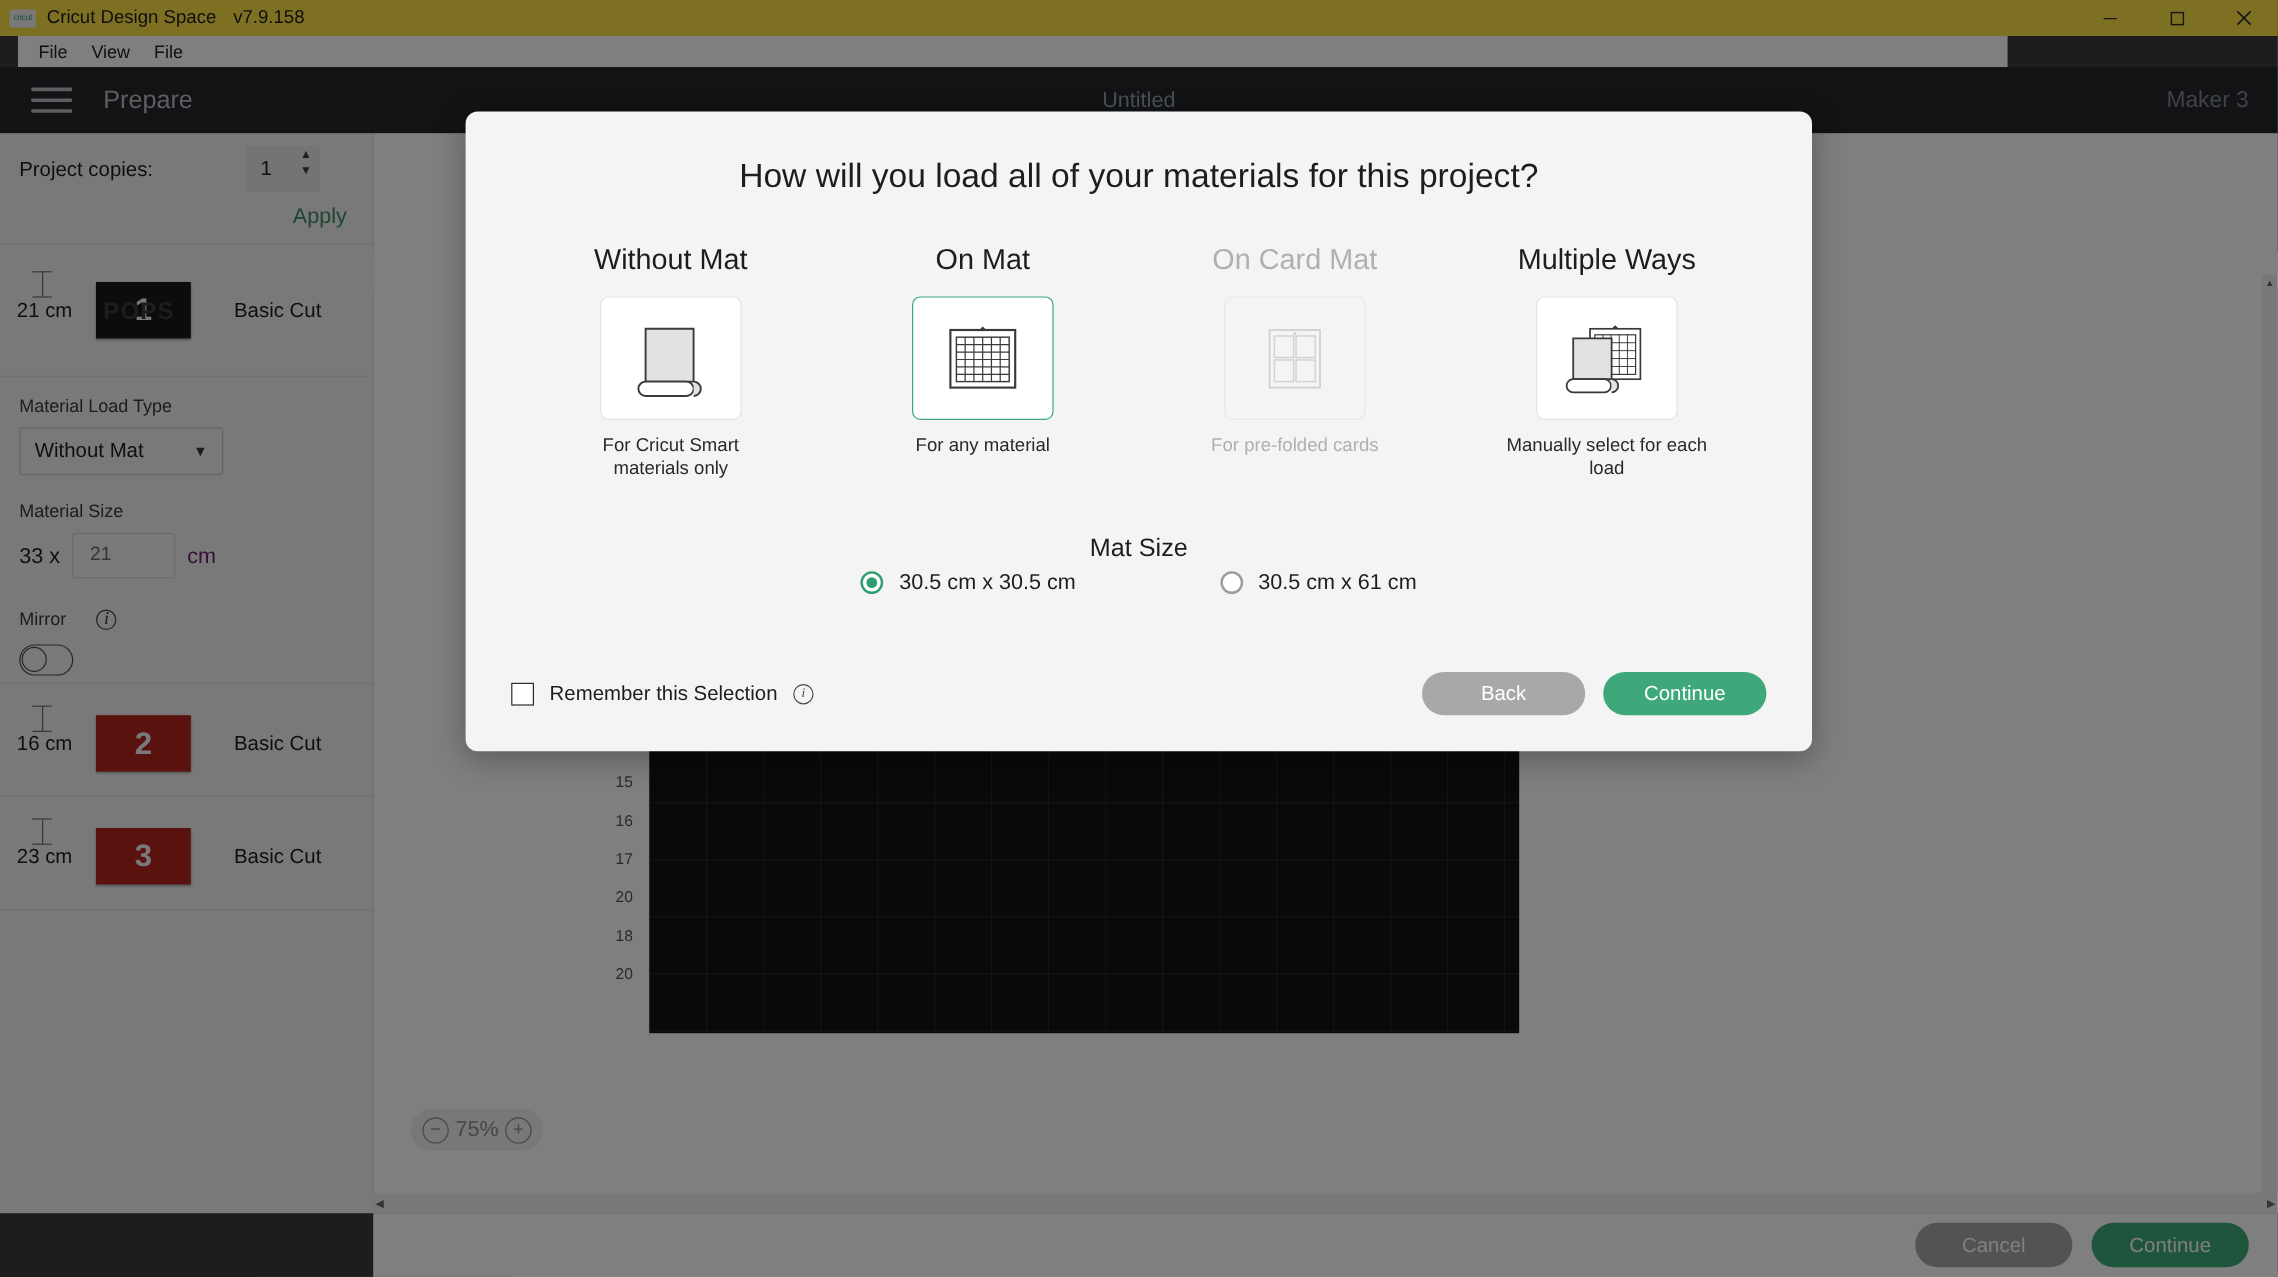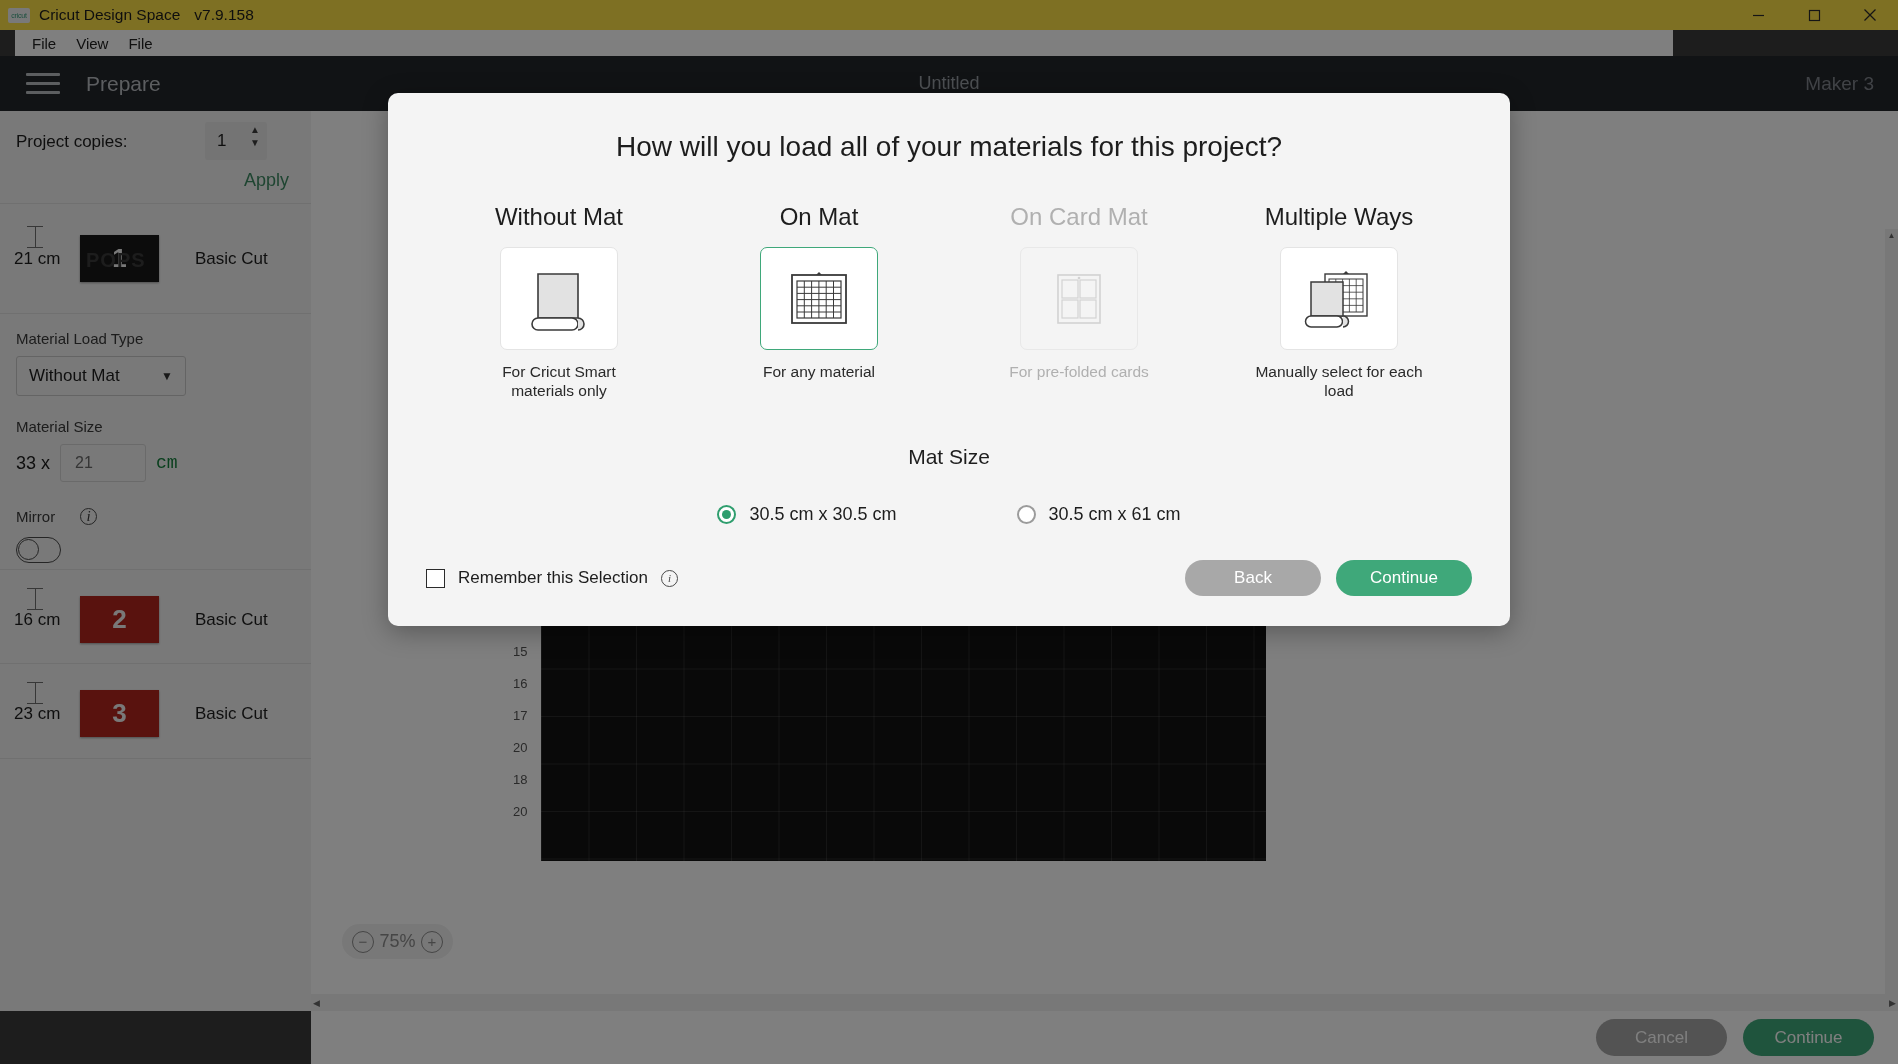--- a/index.html
+++ b/index.html
@@ -105,21 +105,21 @@
     font-size: 17px; color: #1d1d1d; justify-content: space-between;
   }
   .sb-select .chev { font-size: 12px; color: #333; }
   .matsize-row { display: flex; align-items: center; gap: 10px; margin-top: 4px; }
   .matsize-row .pre { font-size: 18px; color: #1d1d1d; }
   .matsize-input {
     width: 86px; height: 38px; border: 1px solid #d5d5d5; background: #f2f2f2;
     border-radius: 3px; font-size: 16px; color: #6a6a6a;
     display: flex; align-items: center; padding-left: 14px;
   }
-  .matsize-row .unit { font-size: 18px; color: #15803d; font-family: Liberation Mono, monospace; }
+  .matsize-row .unit { font-size: 18px; color: #701a75; }
   .mirror-label { display: flex; align-items: center; gap: 25px; margin-top: 26px; }
   .mirror-label span { font-size: 15px; color: #3a3a3a; }
   .info-ico {
     width: 17px; height: 17px; border: 1.4px solid #4a4a4a; border-radius: 50%;
     display: inline-flex; align-items: center; justify-content: center;
     font-size: 11px; color: #4a4a4a; font-style: italic;
     font-family: "Liberation Serif", serif;
   }
   .toggle {
     width: 45px; height: 26px; border: 1.6px solid #4a4a4a; border-radius: 13px;
@@ -218,21 +218,21 @@
     width: 118px; height: 103px; margin: 0 auto; background: #ffffff;
     border: 1.5px solid #e4e4e4; border-radius: 7px;
     display: flex; align-items: center; justify-content: center;
   }
   .opt.selected .opt-card { border-color: #3fa87a; }
   .opt.disabled .opt-card { background: #f4f4f4; border-color: #e8e8e8; }
   .opt-desc { margin-top: 12px; font-size: 15.5px; color: #2a2a2a; line-height: 1.25; }
   .opt.disabled .opt-desc { color: #b0b0b0; }
 
   .matsize-title { text-align: center; font-size: 21px; color: #1d1d1d; margin-top: 44px; }
-  .radios { display: flex; justify-content: center; gap: 120px; margin-top: 35px; }
+  .radios { display: flex; justify-content: center; gap: 120px; margin-top: 6px; }
   .radio-opt { display: flex; align-items: center; gap: 13px; }
   .radio {
     width: 19px; height: 19px; border-radius: 50%; border: 2px solid #9b9b9b;
     background: #ffffff; position: relative;
   }
   .radio.on { border-color: #2f9e6e; }
   .radio.on::after {
     content: ""; position: absolute; left: 3px; top: 3px; width: 9px; height: 9px;
     border-radius: 50%; background: #2f9e6e;
   }

